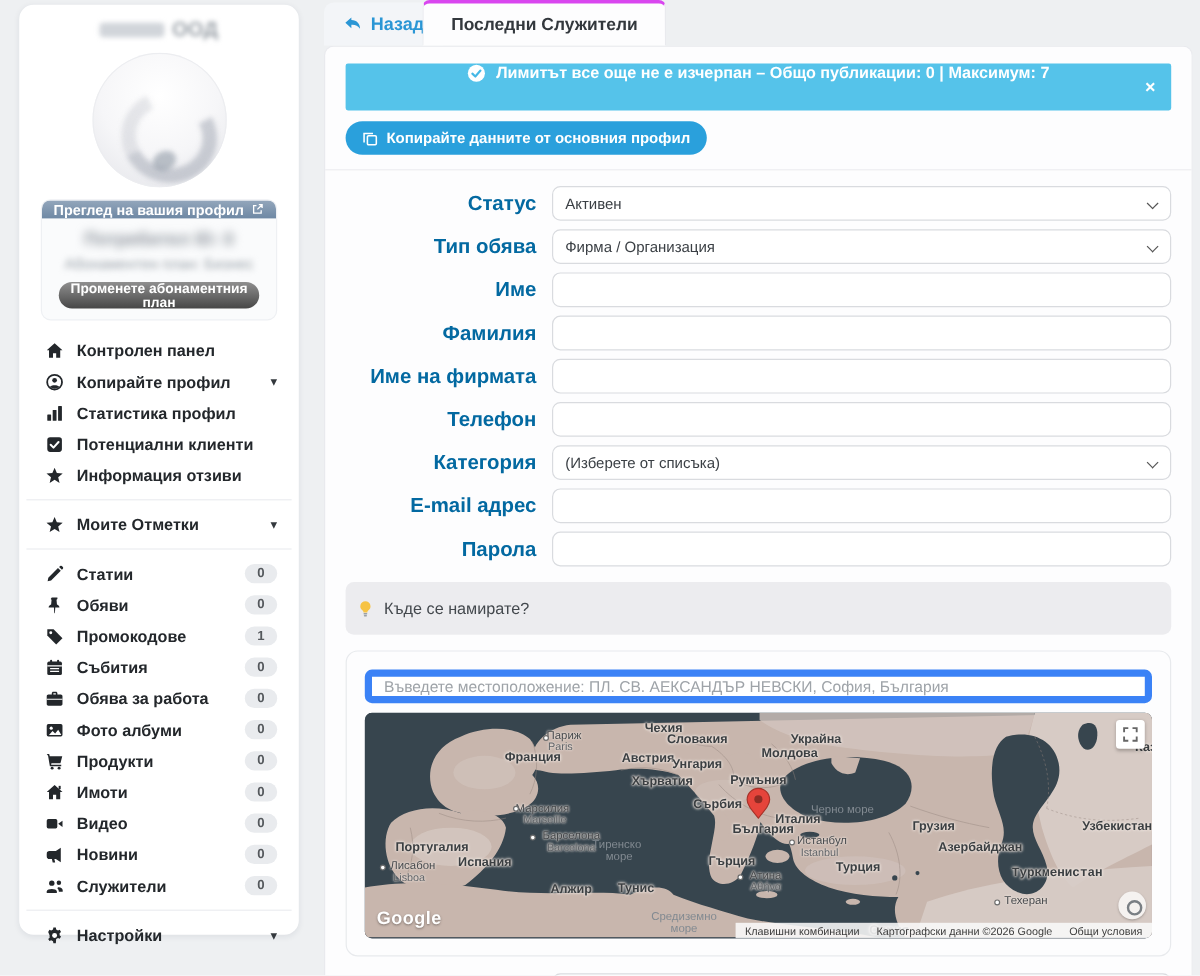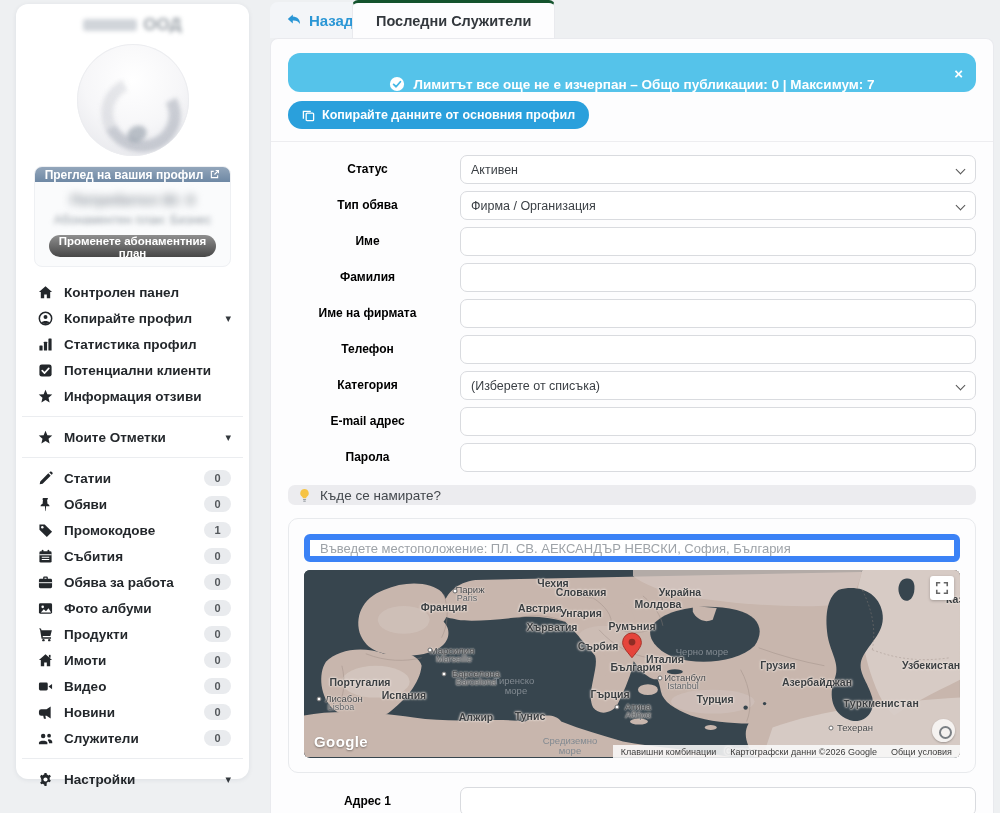--- a/index.html
+++ b/index.html
@@ -41,53 +41,53 @@
   .badge { min-width:27px; text-align:center; padding:2px 4px; border-radius:9px; background:#e9ebee;
     color:#54585c; font-size:11px; font-weight:bold; }
   .mdivider { height:1px; background:#ebedf0; margin:7px 6px; }
 
   
   .back-tab { position:absolute; left:270px; top:2px; height:36px; display:inline-flex; align-items:center;
     gap:7px; padding:0 16px; background:#f3f5f8; border-radius:8px 8px 0 0; color:#2a96d5; font-weight:bold;
     font-size:15px; cursor:pointer; }
   .back-tab svg { width:16px; height:16px; fill:#2a96d5; }
   .active-tab { position:absolute; left:352px; top:0; height:38px; display:inline-flex; align-items:center;
-    padding:0 23px; background:#fdfdfe; border:1px solid #e9eaee; border-bottom:none; border-top:3px solid #14532d;
+    padding:0 23px; background:#fdfdfe; border:1px solid #e9eaee; border-bottom:none; border-top:3px solid #d946ef;
     border-radius:6px 6px 0 0; font-size:14.5px; font-weight:bold; color:#33383d; cursor:pointer; }
 
   
   .panel { position:absolute; left:270px; top:38px; width:724px; height:775px; background:#fdfdfe;
     border:1px solid #e9eaee; border-bottom:none; border-radius:8px 8px 0 0; padding:14px 17px 0; }
 
-  .alert { position:relative; height:39px; border-radius:12px; background:#55c3ea; display:flex;
-    align-items:flex-end; justify-content:center; gap:8px; color:#fff; font-weight:bold; font-size:13.5px; }
+  .alert { position:relative; height:39px; border-radius:2px; background:#55c3ea; display:flex;
+    align-items:flex-start; justify-content:center; gap:8px; color:#fff; font-weight:bold; font-size:13.5px; }
   .alert svg { width:16px; height:16px; }
   .alert-close { position:absolute; right:13px; top:50%; transform:translateY(-50%); background:none; border:none;
     color:#fff; font-size:15px; font-weight:bold; cursor:pointer; line-height:1; font-family:inherit; }
 
   .copy-btn { margin-top:9px; display:inline-flex; align-items:center; gap:7px; height:28px; padding:0 14px;
     background:#2aa0dc; color:#fff; border:none; border-radius:15px; font-weight:bold; font-size:12.5px;
     cursor:pointer; font-family:inherit; }
   .copy-btn svg { width:13px; height:13px; stroke:#fff; fill:none; stroke-width:1.4; }
 
   .form-sep { border:none; border-top:1px solid #ededf0; margin:12px -17px 13px; }
 
   .frow { display:flex; margin-bottom:7px; }
-  .flabel { width:172px; flex:0 0 172px; text-align:center; padding-right:13px; font-weight:bold;
-    font-size:12px; color:#000000; line-height:29px; white-space:nowrap; }
+  .flabel { width:172px; flex:0 0 172px; text-align:right; padding-right:13px; font-weight:bold;
+    font-size:17px; color:#0369a1; line-height:29px; white-space:nowrap; }
   .fctrl { flex:1; }
   .tinput { width:100%; height:29px; border:1px solid #d9dbdf; border-radius:7px; background:#fff;
     font-size:13px; color:#333; padding:0 10px; font-family:inherit; outline:none; }
   .fselect { position:relative; width:100%; height:29px; border:1px solid #d9dbdf; border-radius:7px;
     background:#fff; display:flex; align-items:center; padding:0 26px 0 10px; font-size:12.5px; color:#3a3f44;
     cursor:pointer; }
   .chev { position:absolute; right:11px; top:10px; width:7px; height:7px; border-right:1.6px solid #555;
     border-bottom:1.6px solid #555; transform:rotate(45deg); }
 
-  .where-strip { margin-top:13px; height:20px; border-radius:7px; background:#ececef; display:flex;
+  .where-strip { margin-top:13px; height:44px; border-radius:7px; background:#ececef; display:flex;
     align-items:center; gap:8px; padding:0 9px; font-size:13.5px; color:#43484d; }
   .where-strip svg { width:15px; height:15px; }
 
   .map-card { margin-top:13px; border:1px solid #e8eaed; border-radius:10px; background:#fdfdfe; padding:15px 15px 14px; }
   .loc-input { width:100%; height:28px; border:6px solid #3b82f6; border-radius:6px; background:#fff;
     font-size:13px; padding:0 10px; color:#333; font-family:inherit; outline:none; }
   .loc-input::placeholder { color:#9ea3a8; }
   .map-box { position:relative; margin-top:8px; height:188px; border-radius:6px; overflow:hidden; background:#37454e; }
   .map-box > svg.terrain { position:absolute; inset:0; }
   #map-labels { position:absolute; inset:0; pointer-events:none; }

